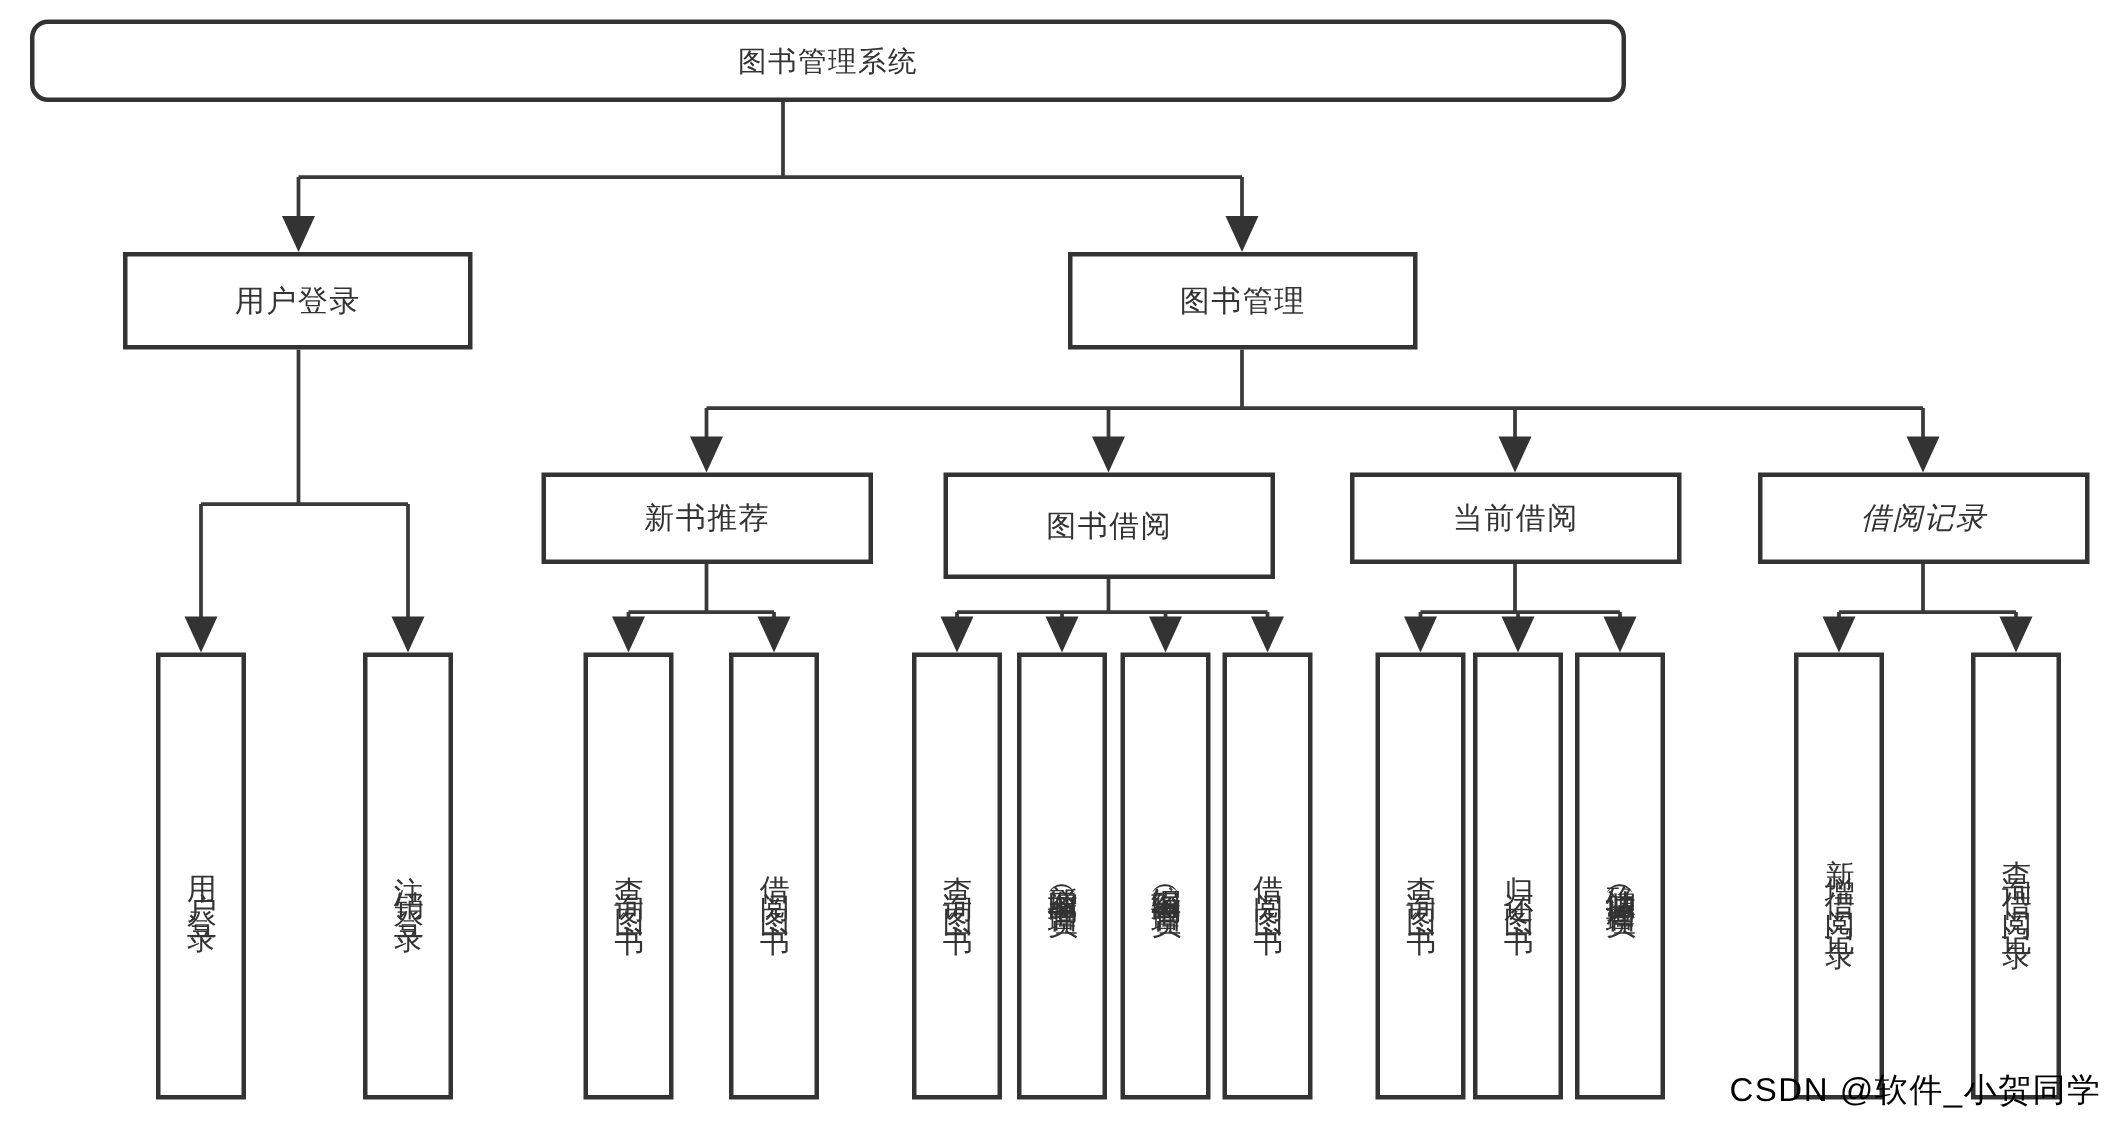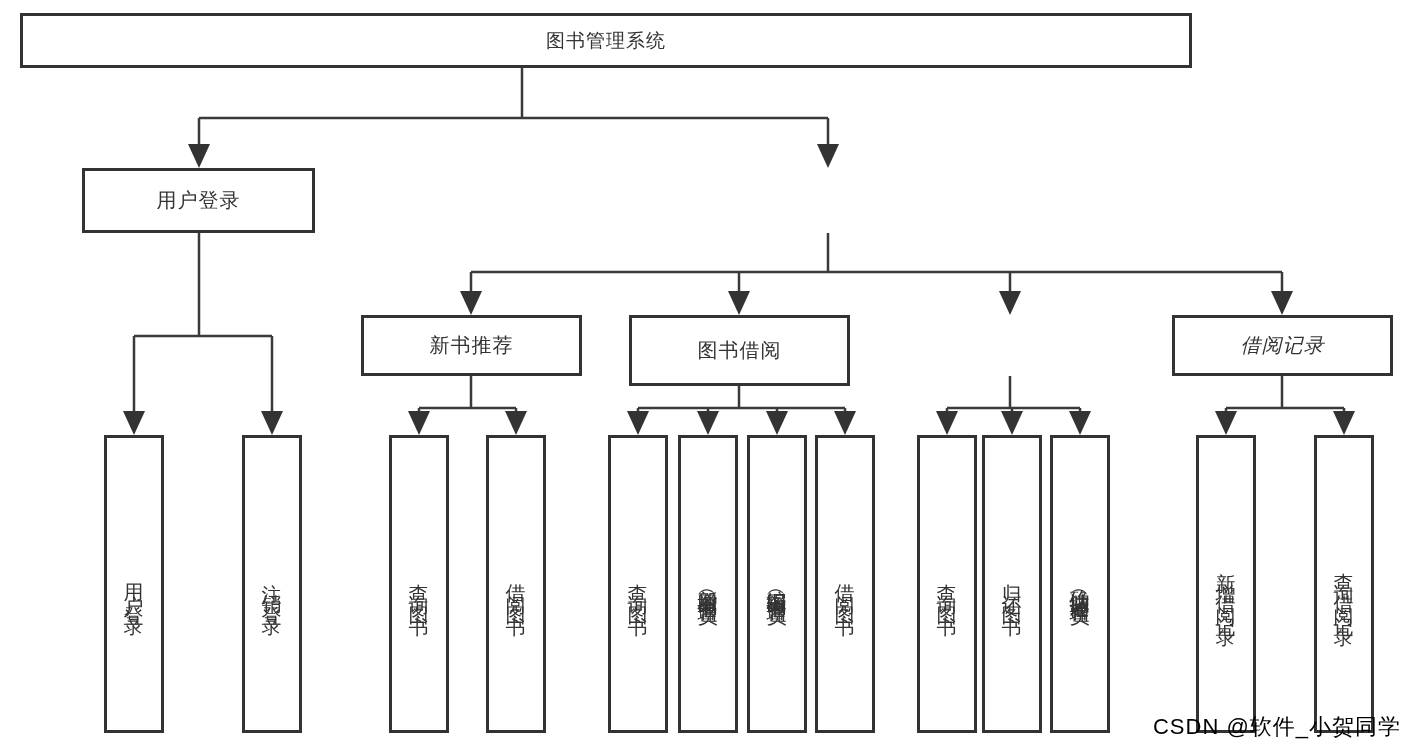--- a/index.html
+++ b/index.html
@@ -127,34 +127,40 @@
 
       <polygon points="947,435 936,411 958,411"></polygon>
       <polygon points="1012,435 1001,411 1023,411"></polygon>
       <polygon points="1080,435 1069,411 1091,411"></polygon>
 
       <polygon points="1226,435 1215,411 1237,411"></polygon>
       <polygon points="1344,435 1333,411 1355,411"></polygon>
     </g>
   </svg>
 
-  <div class="node root-box" style="left:20px; top:13px; width:1172px; height:55px;">
+  <div class="node root-box" style="left:20px; top:13px; width:1064px; height:55px;border-radius:12px;">
     <span class="hlabel">图书管理系统</span>
   </div>
 
   <div class="node" style="left:82px; top:168px; width:233px; height:65px;">
     <span class="hlabel">用户登录</span>
   </div>
+  <div class="node" style="left:712px; top:168px; width:233px; height:65px;">
+    <span class="hlabel">图书管理</span>
+  </div>
 
   <div class="node" style="left:361px; top:315px; width:221px; height:61px;">
     <span class="hlabel">新书推荐</span>
   </div>
   <div class="node" style="left:629px; top:315px; width:221px; height:71px;">
     <span class="hlabel">图书借阅</span>
   </div>
+  <div class="node" style="left:900px; top:315px; width:221px; height:61px;">
+    <span class="hlabel">当前借阅</span>
+  </div>
   <div class="node" style="left:1172px; top:315px; width:221px; height:61px;font-style:italic;">
     <span class="hlabel">借阅记录</span>
   </div>
 
   <div class="node" style="left:104px; top:435px; width:60px; height:298px;">
     <span class="vlabel">用户登录</span>
   </div>
   <div class="node" style="left:242px; top:435px; width:60px; height:298px;">
     <span class="vlabel">注销登录</span>
   </div>

